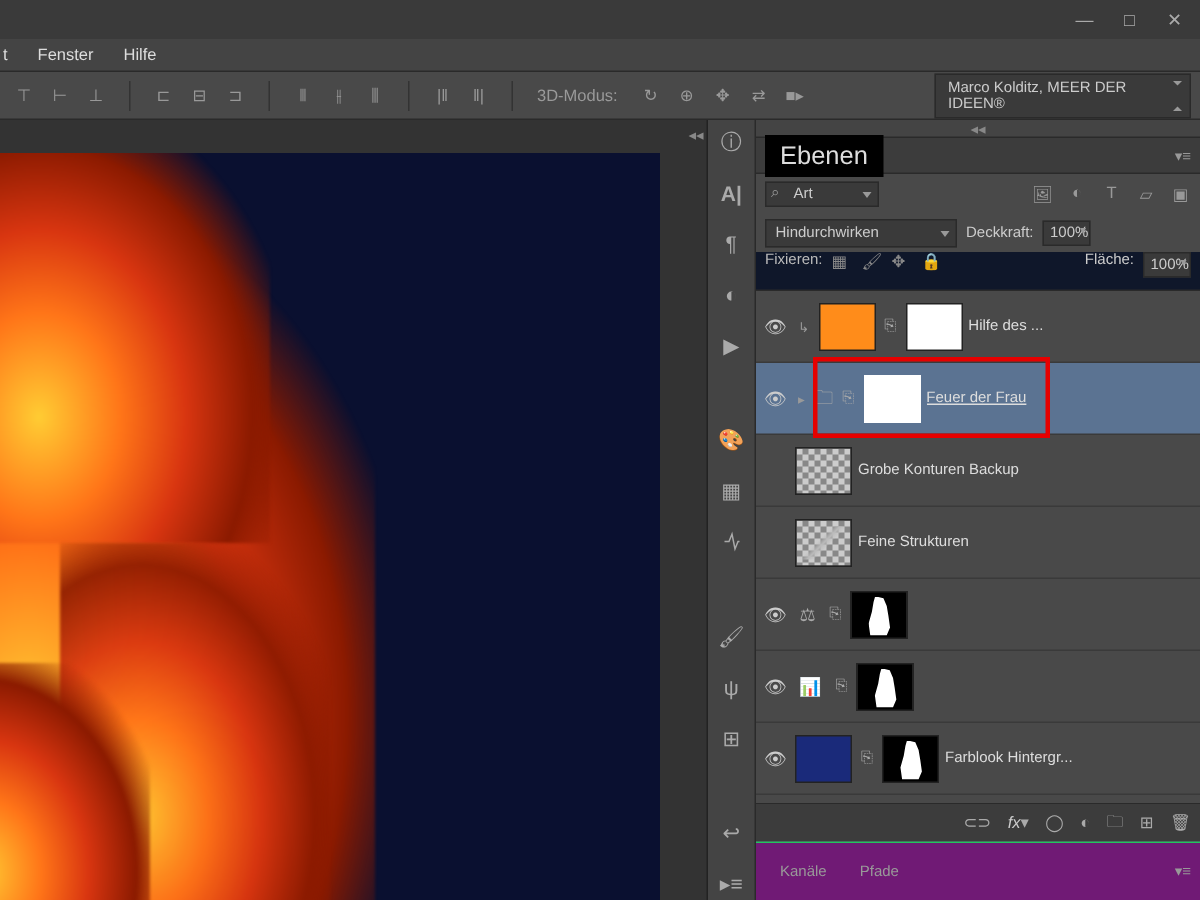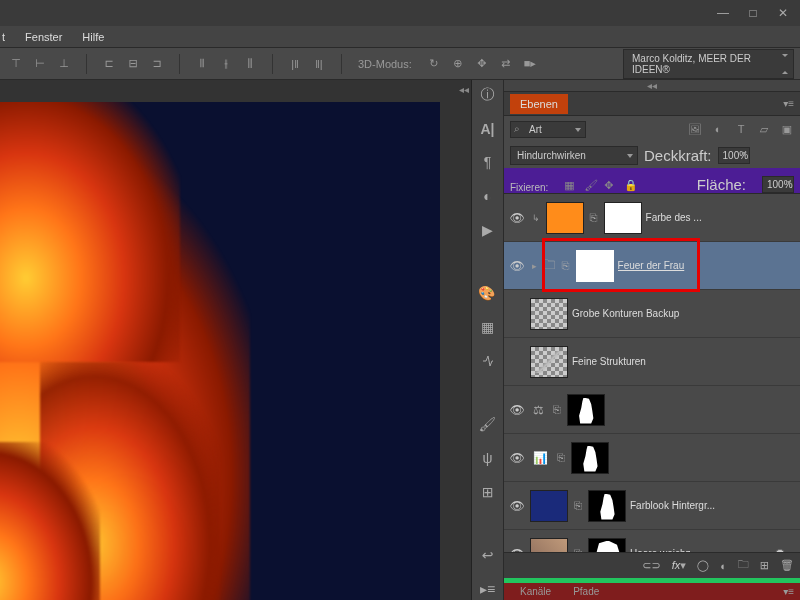--- a/index.html
+++ b/index.html
@@ -19,35 +19,35 @@
 .main{display:flex;height:520px}
 .canvas-area{flex:1;background:#333;position:relative;border-right:1px solid #222}
 .collapse-tab{position:absolute;top:4px;right:2px;color:#888;font-size:10px}
 .canvas{position:absolute;top:22px;left:0;width:440px;height:498px;background:#0a1030;overflow:hidden}
 .flame{position:absolute;background:radial-gradient(ellipse at 30% 70%,#ffcc33 0%,#ff7518 25%,#d83510 45%,#8b1a00 65%,transparent 80%);filter:blur(1px)}
 .side-icons{width:32px;background:#444;display:flex;flex-direction:column;align-items:center;padding-top:4px;gap:12px;border-right:1px solid #2a2a2a}
 .side-icons .si{width:22px;height:22px;display:flex;align-items:center;justify-content:center;color:#aaa;font-size:14px}
 .panels{width:296px;background:#494949;display:flex;flex-direction:column}
 .collapse-tab2{height:12px;text-align:center;font-size:10px;color:#888;background:#444;border-bottom:1px solid #2a2a2a}
 .panel-tabs{height:24px;background:#3c3c3c;display:flex;align-items:center;padding-left:6px;border-bottom:1px solid #2a2a2a;position:relative}
-.panel-tabs .tab{padding:4px 10px;background:#c2410c;color:#ddd;font-size:11px}
+.panel-tabs .tab{padding:4px 10px;background:#000000;color:#ddd;font-size:17px}
 .panel-tabs .menu{position:absolute;right:6px;color:#999;font-size:10px}
 .filter-row{height:26px;display:flex;align-items:center;padding:0 6px;gap:6px;background:#494949}
 .filter-dd{background:#3a3a3a;border:1px solid #2a2a2a;padding:2px 16px 2px 18px;position:relative;width:76px;font-size:10px}
 .filter-dd::before{content:"⌕";position:absolute;left:3px;top:1px;color:#999}
 .filter-dd::after{content:"";position:absolute;right:4px;top:6px;border-left:3px solid transparent;border-right:3px solid transparent;border-top:4px solid #999}
 .filter-icons{display:flex;gap:9px;margin-left:auto}
 .fi{width:14px;height:14px;display:flex;align-items:center;justify-content:center;color:#999;font-size:11px}
 .blend-row{height:26px;display:flex;align-items:center;padding:0 6px;gap:6px;background:#494949}
 .blend-dd{background:#3a3a3a;border:1px solid #2a2a2a;padding:3px 16px 3px 6px;position:relative;width:128px;font-size:10px}
 .blend-dd::after{content:"";position:absolute;right:4px;top:7px;border-left:3px solid transparent;border-right:3px solid transparent;border-top:4px solid #999}
-.opacity-label{color:#ccc;font-size:15px}
+.opacity-label{color:#ccc;font-size:10px}
 .opacity-val{background:#3a3a3a;border:1px solid #2a2a2a;padding:2px 12px 2px 4px;font-size:10px;position:relative;width:32px}
 .opacity-val::after{content:"▾";position:absolute;right:2px;top:1px;font-size:8px;color:#999}
-.lock-row{height:26px;display:flex;align-items:flex-end;padding:0 6px;gap:16px;background:#4c1d95;border-bottom:1px solid #2a2a2a}
+.lock-row{height:26px;display:flex;align-items:flex-start;padding:0 6px;gap:6px;background:#0f172a;border-bottom:1px solid #2a2a2a}
 .lock-label{color:#bbb;font-size:10px}
 .lock-icons{display:flex;gap:6px}
 .li{width:14px;height:14px;color:#888;font-size:11px}
 .layers{flex:1;overflow-y:auto;background:#494949}
 .layer{display:flex;align-items:center;height:48px;border-bottom:1px solid #3a3a3a;padding:0 4px;gap:4px;position:relative}
 .layer.selected{background:#5b7392}
 .vis{width:18px;text-align:center;color:#ccc;font-size:12px}
 .thumb{width:38px;height:32px;border:1px solid #222;flex-shrink:0}
 .thumb.orange{background:#ff8c1a}
 .thumb.white{background:#fff}
@@ -62,21 +62,21 @@
 .thumb.mask-hair::after{content:"";position:absolute;left:4px;top:2px;width:30px;height:28px;background:#fff;clip-path:polygon(20% 10%,50% 0,80% 15%,90% 50%,85% 90%,50% 100%,15% 85%,10% 50%)}
 .link{color:#aaa;font-size:10px;padding:0 2px}
 .lname{color:#ddd;font-size:10px;white-space:nowrap;overflow:hidden;text-overflow:ellipsis;flex:1}
 .lname.u{text-decoration:underline}
 .arrow{color:#999;font-size:9px;padding:0 2px}
 .folder-icon{color:#aaa;font-size:13px}
 .adjust{color:#aaa;font-size:12px;padding:0 3px}
 .highlight{position:absolute;border:3px solid #e60000;pointer-events:none}
 .layer-footer{height:26px;background:#3c3c3c;display:flex;align-items:center;justify-content:flex-end;padding:0 6px;gap:11px;border-top:1px solid #2a2a2a}
 .lf{color:#aaa;font-size:11px}
-.bottom-tabs{height:22px;background:#7f1d1d;display:flex;align-items:center;padding-left:6px;gap:2px;border-top:5px solid #22c55e}
+.bottom-tabs{height:39px;background:#701a75;display:flex;align-items:center;padding-left:6px;gap:2px;border-top:1px solid #22c55e}
 .bottom-tabs .bt{padding:3px 10px;color:#999;font-size:10px}
 .effect-dot{width:10px;height:10px;border-radius:50%;background:#ccc;border:1px solid #666;margin-right:2px}
 .effect-arrow{color:#999;font-size:9px}
 </style>
 </head>
 <body>
 
 <div class="titlebar">
   <div class="winbtn">—</div>
   <div class="winbtn">□</div>
@@ -191,21 +191,21 @@
       <div class="opacity-val">100%</div>
     </div>
 
     <div class="layers">
       <div class="layer">
         <div class="vis">👁</div>
         <span class="arrow">↳</span>
         <div class="thumb orange"></div>
         <span class="link">⎘</span>
         <div class="thumb white"></div>
-        <span class="lname">Farbe des ...</span>
+        <span class="lname">Hilfe des ...</span>
       </div>
 
       <div class="layer selected">
         <div class="vis">👁</div>
         <span class="arrow">▸</span>
         <span class="folder-icon">🗀</span>
         <span class="link">⎘</span>
         <div class="thumb white" style="border:2px solid #fff"></div>
         <span class="lname u">Feuer der Frau</span>
         <div class="highlight" style="left:38px;top:-4px;width:158px;height:54px"></div>

